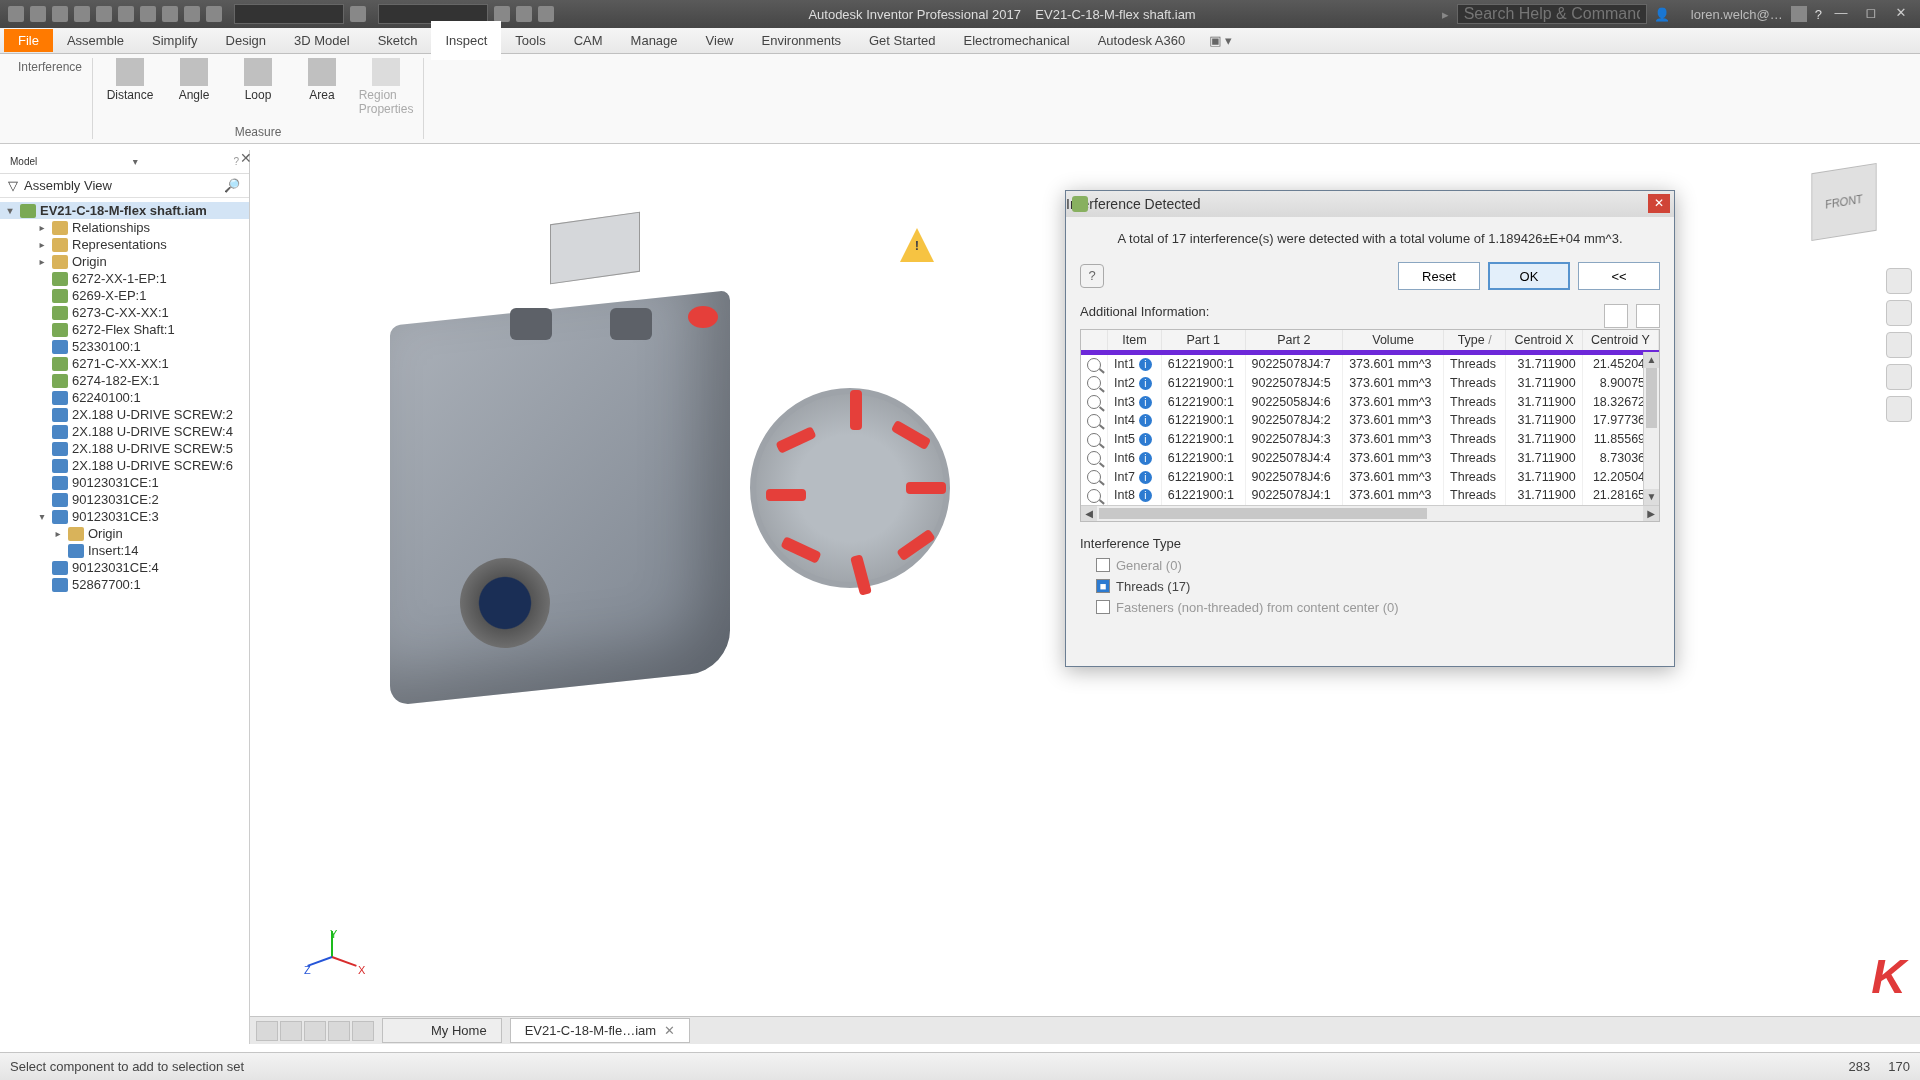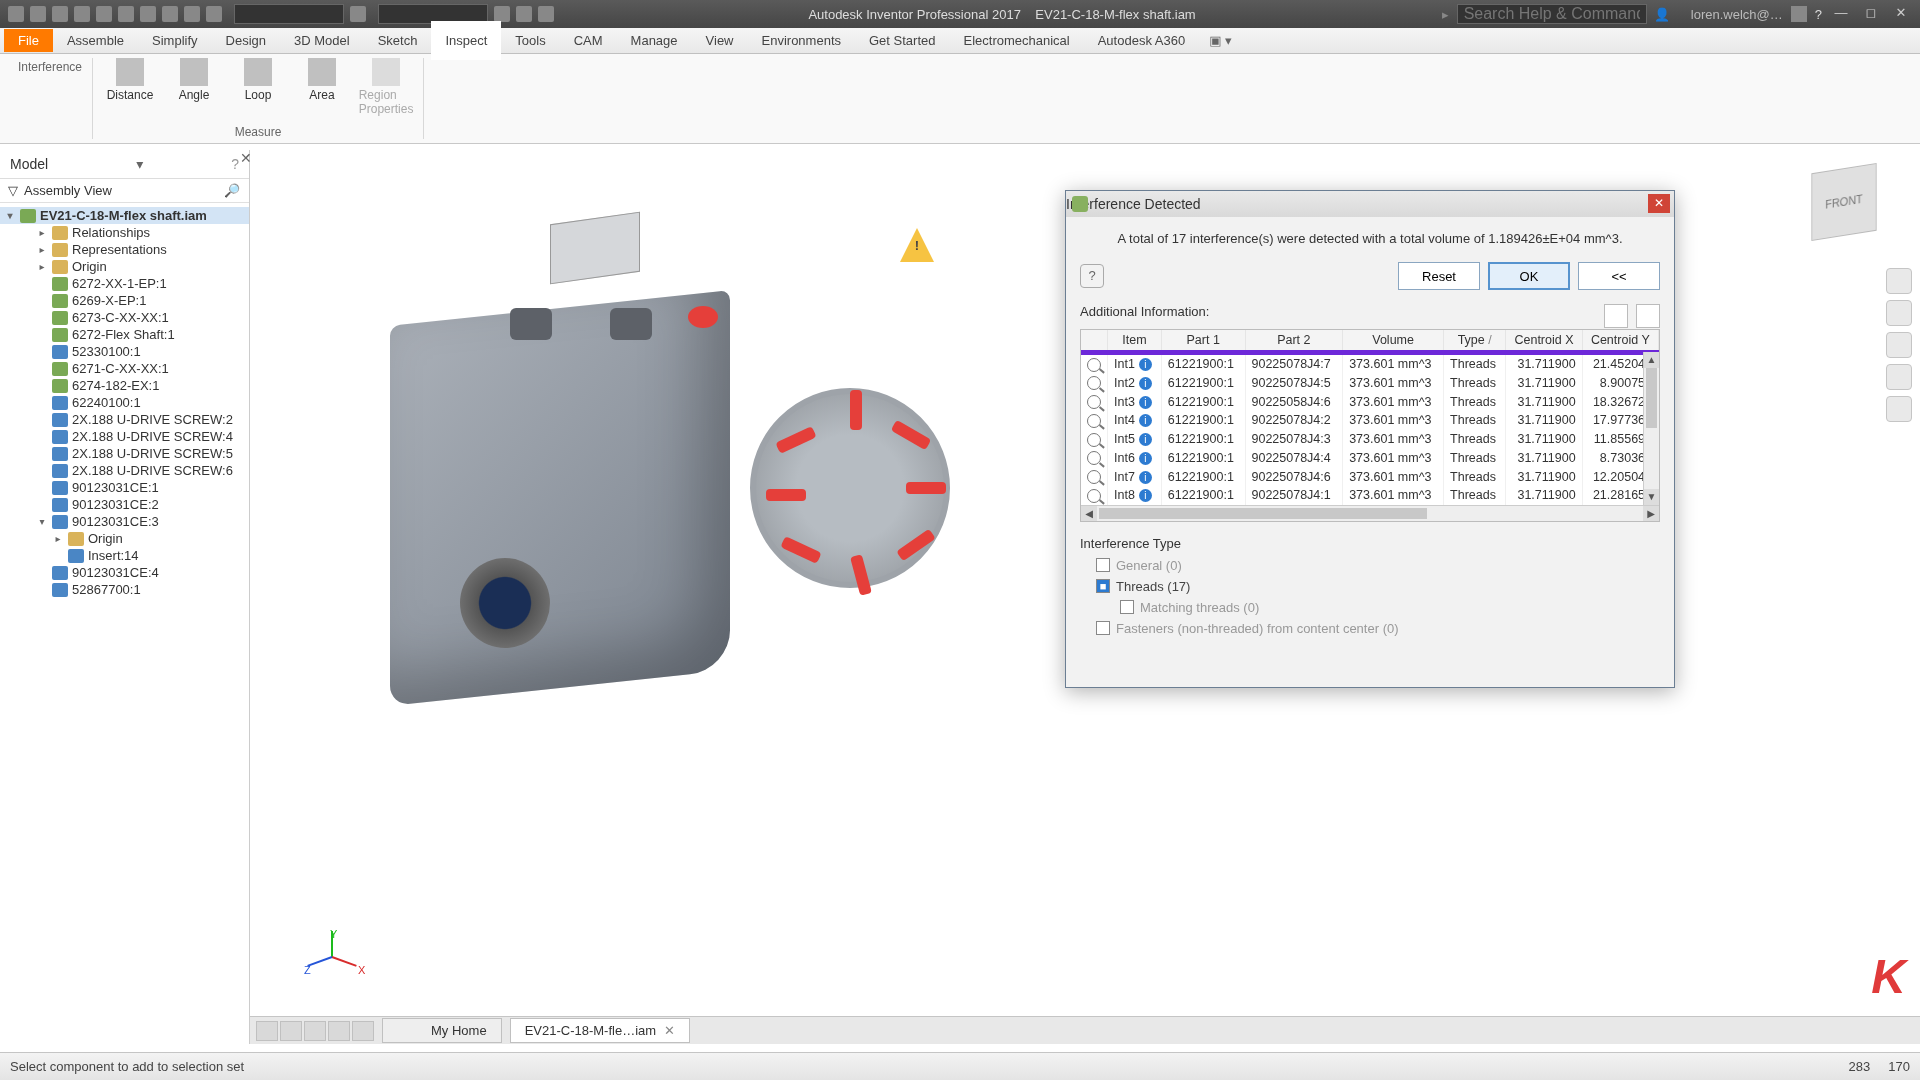--- a/index.html
+++ b/index.html
@@ -27,21 +27,21 @@
 .ribbon .group .row { display: flex; gap: 10px; flex: 1; }
 .ribbon .bigbtn { display: flex; flex-direction: column; align-items: center; justify-content: flex-start; width: 64px; font-size: 12px; text-align: center; line-height: 1.1; padding-top: 2px; }
 .ribbon .bigbtn.active { background: #cde6f7; border: 1px solid #5ca8df; }
 .ribbon .bigbtn .icn { width: 32px; height: 32px; background: #c0c0c0; margin-bottom: 4px; border-radius: 3px; }
 .ribbon .smallbtn { display: flex; flex-direction: column; align-items: center; font-size: 12px; width: 54px; }
 .ribbon .smallbtn .icn { width: 28px; height: 28px; background: #c0c0c0; margin-bottom: 2px; }
 .ribbon .grouplabel { font-size: 12px; color: #666; text-align: center; padding-top: 2px; }
 
 
 .leftpanel { position: absolute; left: 0; top: 150px; width: 250px; bottom: 36px; background: #fff; border-right: 1px solid #ccc; }
-.lp-head { padding: 6px 10px; font-size: 14px; border-bottom: 1px solid #ddd; display: flex; justify-content: space-between; align-items: flex-end; }
+.lp-head { padding: 6px 10px; font-size: 10px; border-bottom: 1px solid #ddd; display: flex; justify-content: space-between; align-items: flex-end; }
 .lp-bar { padding: 4px 8px; border-bottom: 1px solid #e0e0e0; display: flex; align-items: center; gap: 6px; font-size: 13px; }
 .tree { font-size: 13px; padding: 4px 0; overflow: auto; }
 .tree .node { display: flex; align-items: center; padding: 1px 4px; gap: 4px; white-space: nowrap; }
 .tree .node .arrow { width: 12px; text-align: center; color: #666; font-size: 10px; }
 .tree .node .icon { width: 16px; height: 14px; background: #d9b35a; display: inline-block; border-radius: 2px; }
 .tree .node .icon.ipart { background: #4a86c5; }
 .tree .node .icon.iasm { background: #7aa955; }
 .tree .indent2 { padding-left: 36px; }
 .tree .indent3 { padding-left: 52px; }
 .tree .root { font-weight: bold; background: #d3e4f5; }
@@ -433,24 +433,20 @@
     <div class="ifer-type">
       <div class="section-label">Interference Type</div>
       <div class="chk dis">
           <span class="box"></span>
           <span>General (0)</span>
         </div>
       <div class="chk">
           <span class="box on">■</span>
           <span>Threads (17)</span>
         </div>
-      <div class="chk dis indent">
-          <span class="box"></span>
-          <span>Matching threads (0)</span>
-        </div>
       <div class="chk dis">
           <span class="box"></span>
           <span>Fasteners (non-threaded) from content center (0)</span>
         </div>
     </div>
     <div style="height:40px;"></div>
   </div>
 </div>
 
 <div class="doc-tabs">

